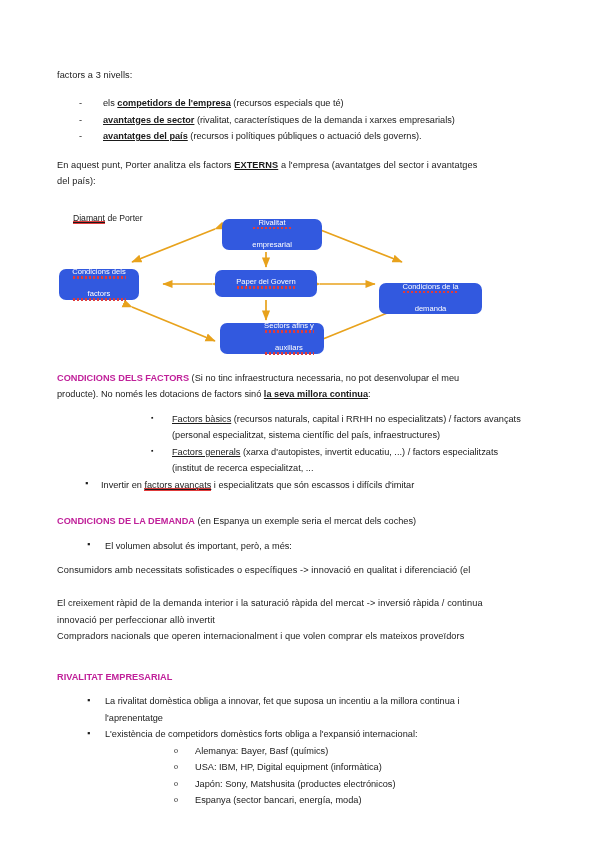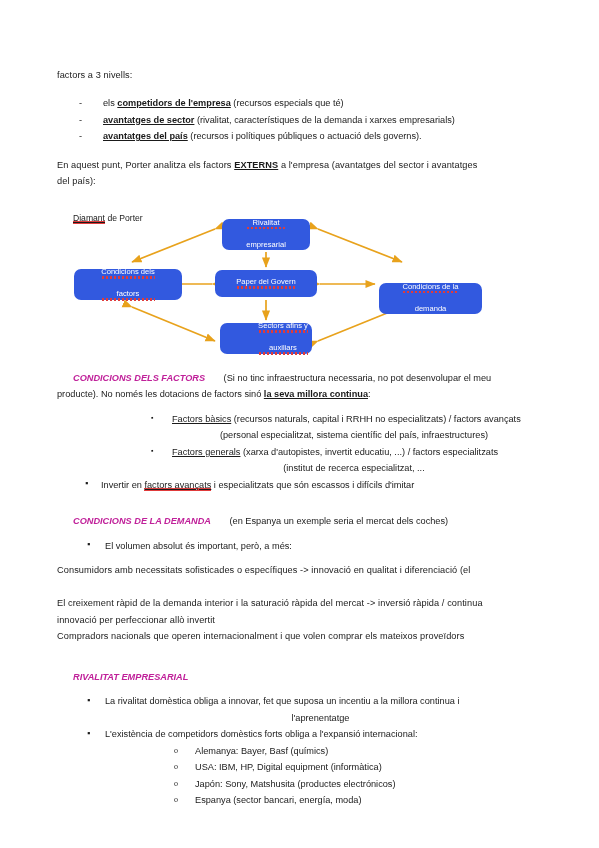--- a/index.html
+++ b/index.html
@@ -106,35 +106,34 @@
   }
   .diagram-title {
     position: absolute;
     left: 16px;
     top: 5px;
     font-size: 8.6px;
     color: #1a1a1a;
     white-space: nowrap;
   }
 
-  #box-rivalitat   { left: 165px; top: 11px;  width: 88px; height: 31px; }
-  #box-factors     { left: 2px;   top: 61px;  width: 108px; height: 31px; margin-left: 15px; }
+  #box-rivalitat   { left: 165px; top: 11px;  width: 100px; height: 31px; }
+  #box-factors     { left: 2px;   top: 61px;  width: 80px; height: 31px; }
   #box-govern      { left: 158px; top: 62px;  width: 102px; height: 27px; }
   #box-demanda     { left: 322px; top: 75px;  width: 103px; height: 31px; }
-  #box-sectors     { left: 163px; top: 115px; width: 92px; height: 31px; padding-left: 38px; }
+  #box-sectors     { left: 163px; top: 115px; width: 104px; height: 31px; padding-left: 38px; }
 
   
   h3.sect {
-    margin: 16px;
+    margin: 0;
     font-size: 9.2px;
     line-height: 16.5px;
     font-weight: bold;
     color: #c0219a;
     display: inline;
-    font-style: italic;
   }
   .sect-line {
     font-size: 9.2px;
     line-height: 16.5px;
   }
 
   ul.sq-bullets {
     list-style: none;
     margin: 8px;
     padding: 0;
@@ -174,21 +173,21 @@
   li.lvl4 {
     padding-left: 130px;
   }
   li.lvl4 .bull {
     position: absolute;
     left: 109px;
     top: 0px;
     font-size: 8px;
     font-family: "Liberation Serif", serif;
   }
-  .hang { display: block; text-align: center; }
+  .hang { display: block; }
 </style>
 </head>
 <body>
 
 <div class="page">
   <div class="content">
 
     <p class="para">
       <br>
       <span>factors a 3 nivells:</span>

